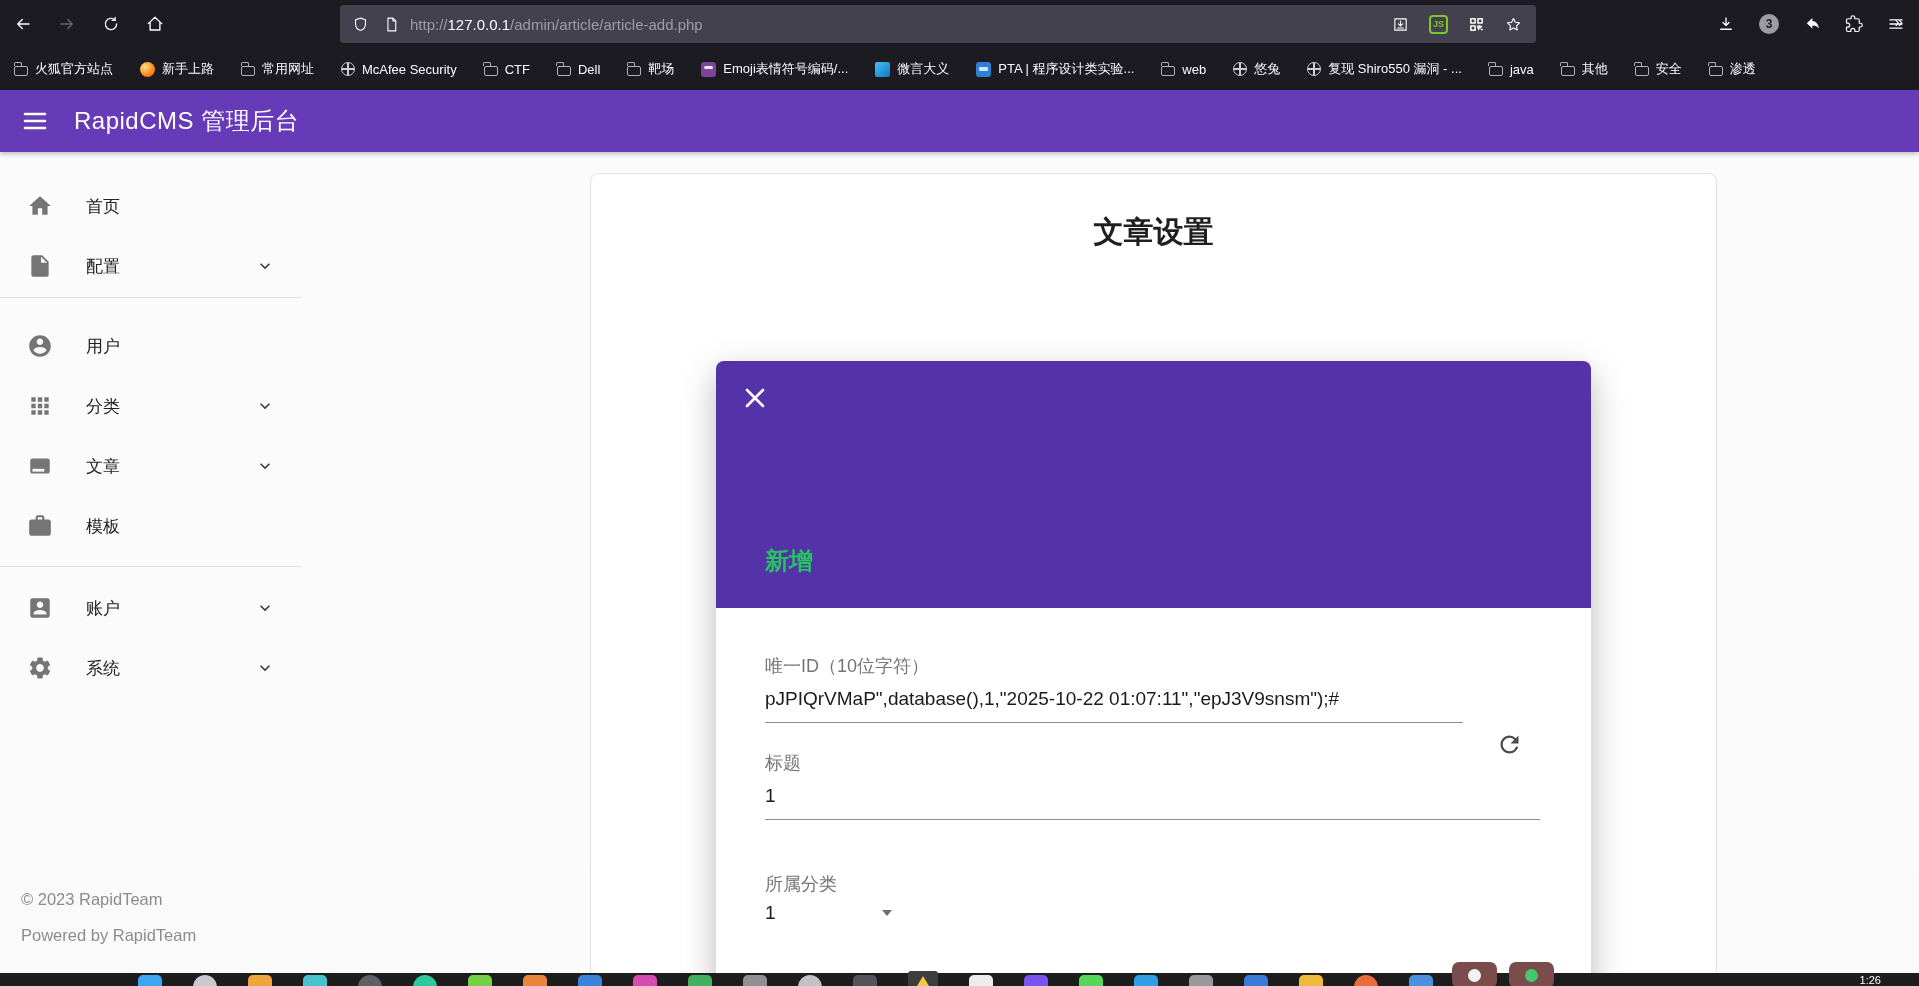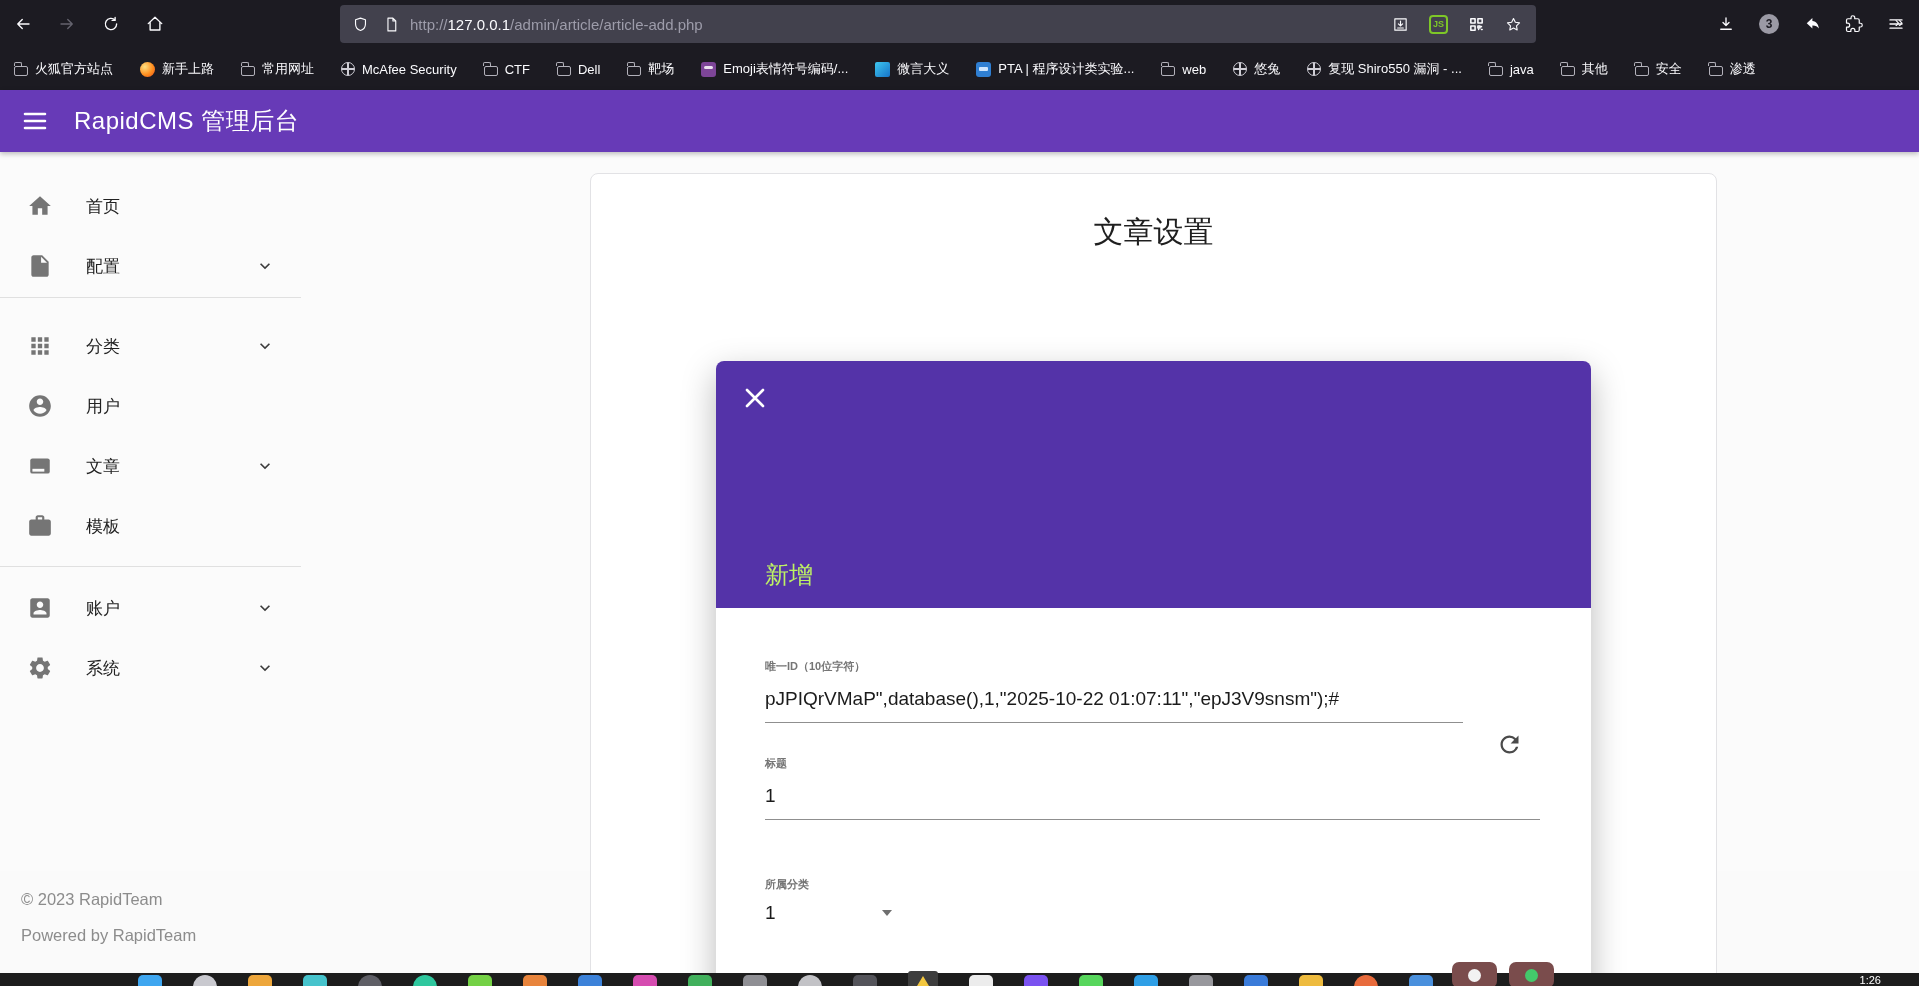--- a/index.html
+++ b/index.html
@@ -53,29 +53,29 @@
   .sd-ic{width:26px;height:26px;fill:#757575;flex:none;}
   .sd-label{font-size:17px;color:#212121;margin-left:33px;}
   .sd-chev{width:20px;height:20px;fill:#3c3c3c;margin-left:auto;margin-right:26px;}
   .sd-divider{height:1px;background:#e0e0e0;}
   .dv1{margin:1px 0 18px;}
   .dv2{margin:10px 0 11px;}
   .sd-footer{position:absolute;left:21px;top:729px;color:#8c8c8c;font-size:16.5px;line-height:36px;}
 
   
   .card{position:absolute;left:590px;top:21px;width:1127px;height:940px;background:#fff;border:1px solid #e2e2e5;border-radius:8px;}
-  .card-title{text-align:center;margin-top:38px;font-size:30px;color:#1f1f1f;font-weight:400;}
+  .card-title{text-align:center;margin-top:38px;font-size:30px;color:#1f1f1f;font-weight:700;}
 
   
   .modal{position:absolute;left:716px;top:209px;width:875px;height:640px;background:#fff;border-radius:8px;box-shadow:0 12px 34px rgba(0,0,0,.28);z-index:10;overflow:hidden;}
   .modal-head{position:relative;height:247px;background:#5433a8;}
   .modal-close{position:absolute;left:27px;top:25px;width:24px;height:24px;stroke:#fff;stroke-width:2.6;stroke-linecap:round;cursor:pointer;}
-  .modal-title{position:absolute;left:49px;bottom:17px;color:#bef264;font-size:24px;font-weight:400;}
+  .modal-title{position:absolute;left:49px;bottom:31px;color:#22c55e;font-size:24px;font-weight:700;}
   .modal-body{padding:0 49px;position:relative;}
-  .f-label{font-size:11px;color:#757575;line-height:16px;font-weight:bold;}
+  .f-label{font-size:18px;color:#757575;line-height:16px;}
   .f-input{display:block;border:none;outline:none;background:transparent;border-bottom:1px solid #8f8f8f;font-size:19px;font-weight:500;color:#1b1b1b;padding:6px 0 12px;border-radius:0;}
   .l1{margin-top:50px;} .in1{width:698px;margin-top:8px;}
   .l2{margin-top:32px;} .in2{width:775px;margin-top:8px;}
   .l3{margin-top:56px;}
   .refresh-btn{position:absolute;right:68px;top:73px;width:27px;height:27px;fill:#4a4a4a;cursor:pointer;}
   .select-row{margin-top:10px;width:130px;display:flex;align-items:center;justify-content:space-between;cursor:pointer;}
   .select-val{font-size:19px;font-weight:500;color:#1b1b1b;}
   .select-arrow{width:0;height:0;border-left:5.5px solid transparent;border-right:5.5px solid transparent;border-top:6.5px solid #6f6f6f;margin-right:3px;}
 
   
@@ -260,32 +260,32 @@
             <path d="M6 2c-1.1 0-2 .9-2 2v16c0 1.1.9 2 2 2h12c1.1 0 2-.9 2-2V8l-6-6H6zm7 7V3.5L18.5 9H13z"></path>
           </svg>
         <span class="sd-label">配置</span>
         <svg class="sd-chev" viewBox="0 0 24 24">
             <path d="M7.4 8.6 12 13.2l4.6-4.6L18 10l-6 6-6-6z"></path>
           </svg>
       </div>
       <div class="sd-divider dv1"></div>
       <div class="sd-item">
         <svg class="sd-ic" viewBox="0 0 24 24">
+            <path d="M12 2C6.48 2 2 6.48 2 12s4.48 10 10 10 10-4.48 10-10S17.52 2 12 2zm0 3c1.66 0 3 1.34 3 3s-1.34 3-3 3-3-1.34-3-3 1.34-3 3-3zm0 14.2c-2.5 0-4.71-1.28-6-3.22.03-1.99 4-3.08 6-3.08 1.99 0 5.97 1.09 6 3.08-1.29 1.94-3.5 3.22-6 3.22z"></path>
+          </svg>
+        <span class="sd-label">用户</span>
+      </div>
+      <div class="sd-item">
+        <svg class="sd-ic" viewBox="0 0 24 24">
             <path d="M4 8h4V4H4v4zm6 0h4V4h-4v4zm6-4v4h4V4h-4zM4 14h4v-4H4v4zm6 0h4v-4h-4v4zm6 0h4v-4h-4v4zM4 20h4v-4H4v4zm6 0h4v-4h-4v4zm6 0h4v-4h-4v4z"></path>
           </svg>
         <span class="sd-label">分类</span>
         <svg class="sd-chev" viewBox="0 0 24 24">
             <path d="M7.4 8.6 12 13.2l4.6-4.6L18 10l-6 6-6-6z"></path>
           </svg>
-      </div>
-      <div class="sd-item">
-        <svg class="sd-ic" viewBox="0 0 24 24">
-            <path d="M12 2C6.48 2 2 6.48 2 12s4.48 10 10 10 10-4.48 10-10S17.52 2 12 2zm0 3c1.66 0 3 1.34 3 3s-1.34 3-3 3-3-1.34-3-3 1.34-3 3-3zm0 14.2c-2.5 0-4.71-1.28-6-3.22.03-1.99 4-3.08 6-3.08 1.99 0 5.97 1.09 6 3.08-1.29 1.94-3.5 3.22-6 3.22z"></path>
-          </svg>
-        <span class="sd-label">用户</span>
       </div>
       <div class="sd-item">
         <svg class="sd-ic" viewBox="0 0 24 24">
             <rect x="3" y="5" width="18" height="14" rx="2"></rect>
             <rect x="5" y="14.6" width="11" height="2.6" fill="#fbfbfb"></rect>
           </svg>
         <span class="sd-label">文章</span>
         <svg class="sd-chev" viewBox="0 0 24 24">
             <path d="M7.4 8.6 12 13.2l4.6-4.6L18 10l-6 6-6-6z"></path>
           </svg>

